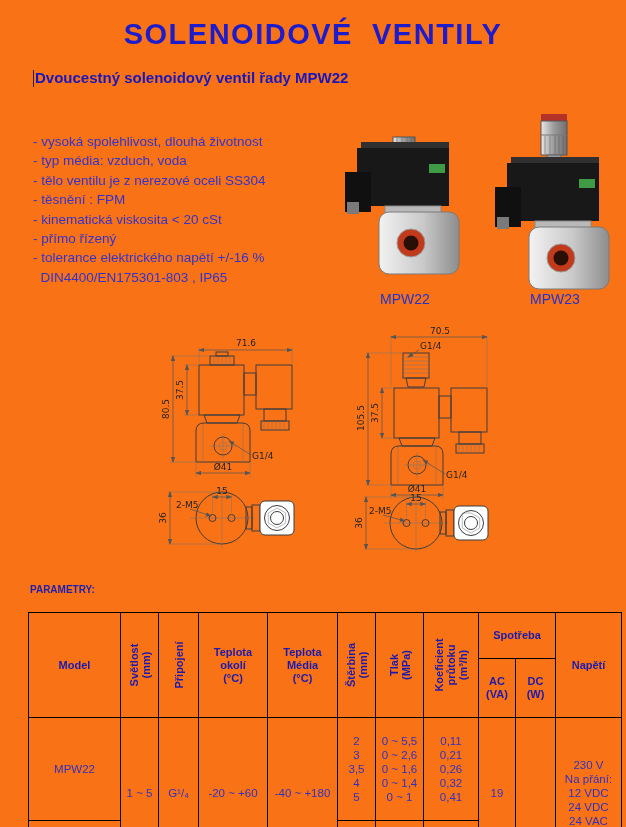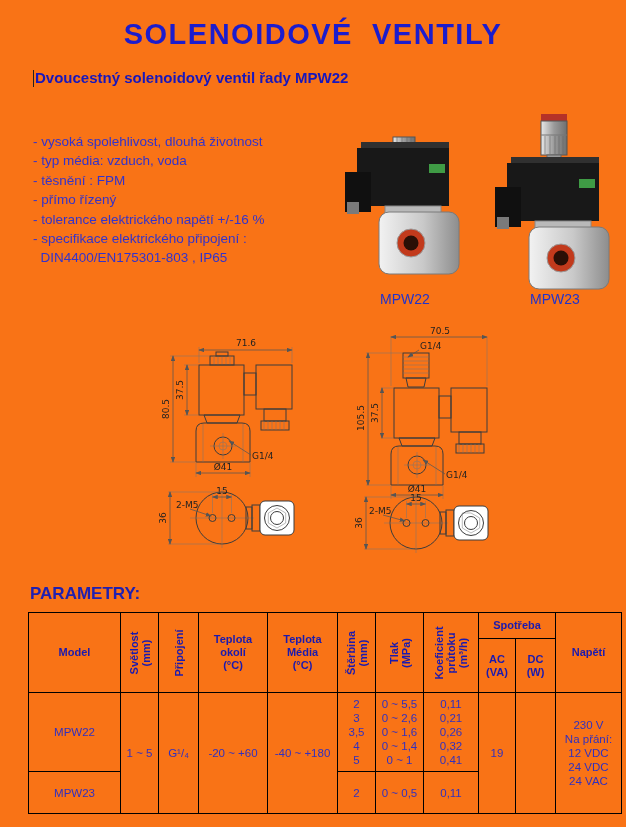--- a/index.html
+++ b/index.html
@@ -4,30 +4,30 @@
 <style>
   html,body{margin:0;padding:0;background:#fff;}
   #page{position:relative;width:626px;height:827px;background:#f97316;overflow:hidden;
         font-family:"Liberation Sans",sans-serif;}
   .abs{position:absolute;}
   #title{left:0;top:18px;width:626px;text-align:center;font-size:29px;font-weight:bold;
          letter-spacing:1.5px;color:#1c1ccd;white-space:pre;}
   #headingBlock{left:35px;top:68px;font-size:15px;font-weight:bold;color:#1717bd;line-height:20px;}
   #cursorBar{left:33px;top:70px;width:1px;height:17px;background:#222;}
   #features{left:33px;top:124px;font-size:13.5px;color:#3333cc;line-height:19.4px;margin-top:8px;}
-  #params-label{left:30px;top:584px;font-size:17px;font-weight:bold;color:#2020b0;}
+  #params-label{left:30px;top:584px;font-size:10px;font-weight:bold;color:#2020b0;}
   .photo-label{top:291px;width:80px;text-align:center;font-size:14px;color:#2233cc;}
   #label-mpw22{left:365px;}
   #label-mpw23{left:515px;}
 
   
   #ptable{position:absolute;left:28px;top:612px;width:593px;border-collapse:collapse;
           table-layout:fixed;font-family:"Liberation Sans",sans-serif;}
   #ptable td,#ptable th{border:1px solid #000;text-align:center;vertical-align:middle;
-          padding:4px 1px;color:#3030c0;font-size:11.5px;white-space:pre-line;line-height:14px;}
+          padding:16px 1px;color:#3030c0;font-size:11.5px;white-space:pre-line;line-height:14px;}
   #ptable th{color:#1a1ab0;font-size:11px;font-weight:bold;line-height:13px;}
   #ptable .vert{position:relative;padding:0;}
   #ptable .vert .vtext{position:absolute;top:50%;left:50%;
           transform:translate(-50%,-50%) rotate(-90deg);white-space:pre-line;
           text-align:center;line-height:12px;}
   .svgdraw text{font-family:"DejaVu Sans",sans-serif;font-size:9px;fill:#222;}
   .ln{stroke:#3c3c3c;stroke-width:1;fill:none;}
   .fillw{stroke:#3c3c3c;stroke-width:1;fill:#fff;}
   .dim{stroke:#555;stroke-width:0.75;fill:none;}
   .thin{stroke:#777;stroke-width:0.5;fill:none;}
@@ -40,24 +40,25 @@
   <div class="abs" id="title">SOLENOIDOVÉ  VENTILY</div>
 
   <div class="abs" id="cursorBar"></div>
   <div class="abs" id="headingBlock">
     <div>Dvoucestný solenoidový ventil řady MPW22</div>
   </div>
 
   <div class="abs" id="features">
     <div>- vysoká spolehlivost, dlouhá životnost</div>
     <div>- typ média: vzduch, voda</div>
+    <div>- tělo ventilu je z nerezové oceli SS304</div>
     <div>- těsnění : FPM</div>
+    <div>- kinematická viskosita &lt; 20 cSt</div>
     <div>- přímo řízený</div>
     <div>- tolerance elektrického napětí +/-16 %</div>
-    <div>- specifikace elektrického připojení :</div>
     <div>&nbsp;&nbsp;DIN4400/EN175301-803 , IP65</div>
   </div>
 
   <svg class="abs svgdraw" style="left:345px;top:112px;" width="275" height="185" viewBox="0 0 275 185">
     <defs>
       <linearGradient id="steel" x1="0" y1="0" x2="1" y2="0">
         <stop offset="0" stop-color="#f2f2f2"></stop>
           <stop offset="0.55" stop-color="#c9c9c9"></stop>
           <stop offset="1" stop-color="#8d8d8d"></stop>
       </linearGradient>

